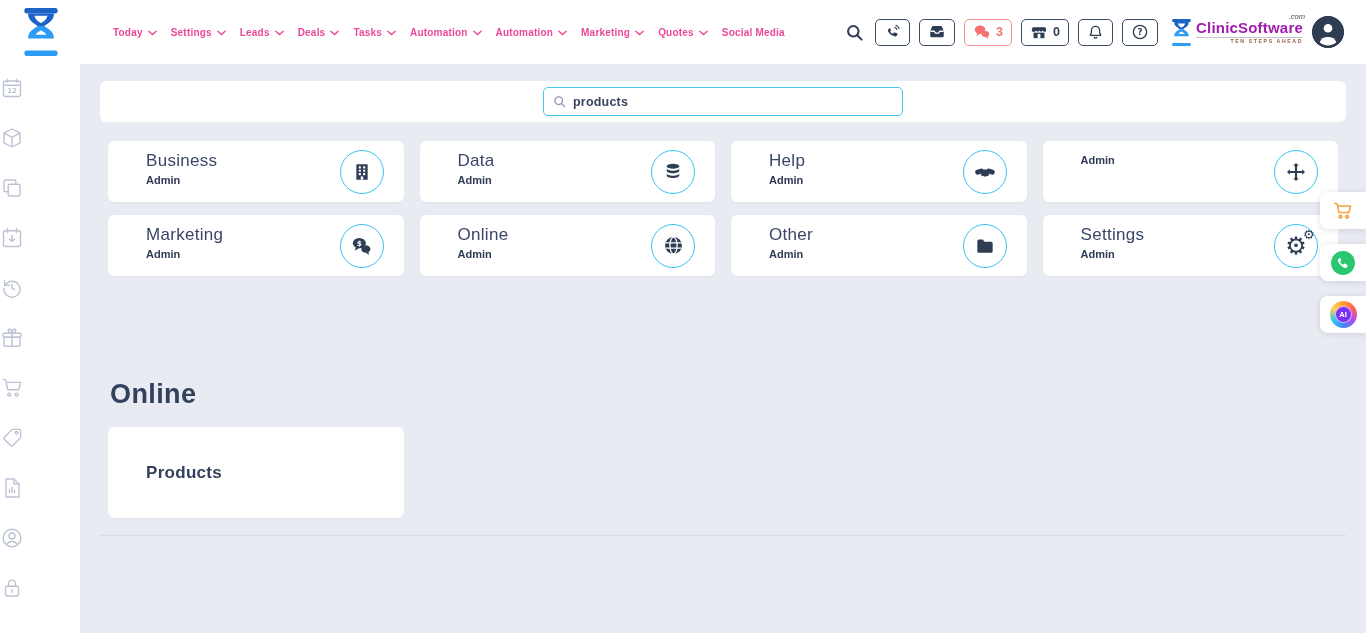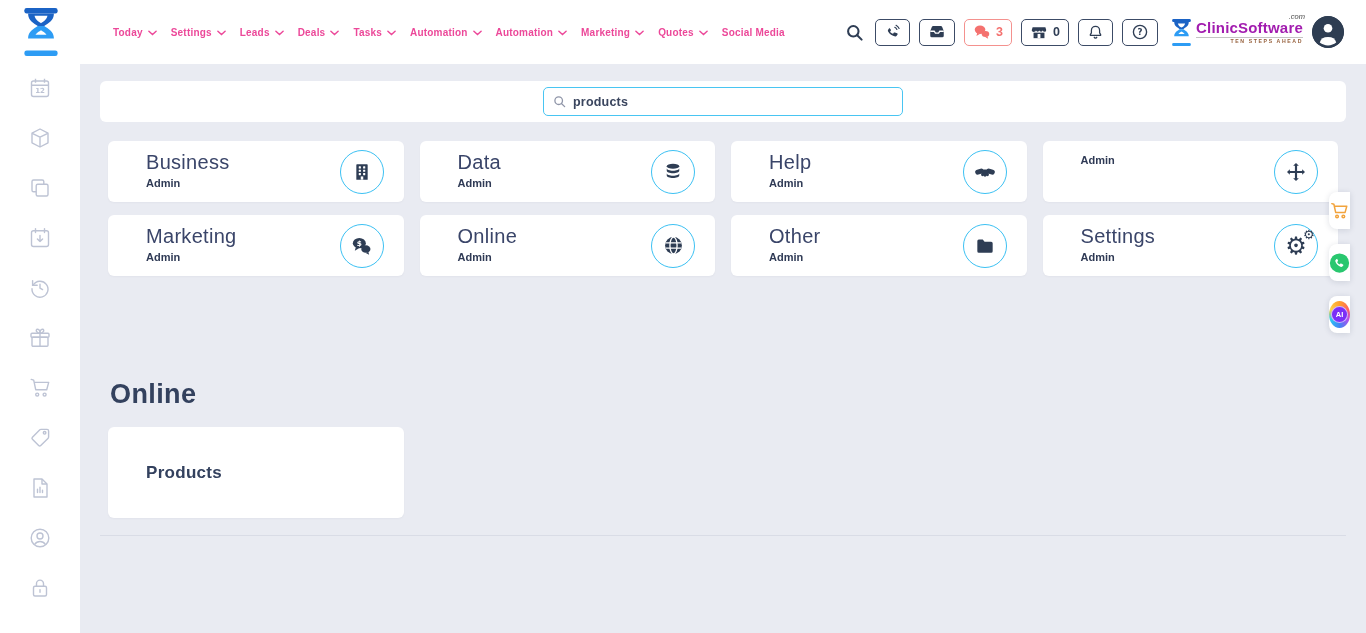--- a/index.html
+++ b/index.html
@@ -27,54 +27,54 @@
   .brand-text { position:relative; line-height:1; }
   .brand-name { font-size:15px; font-weight:600; color:#a21caf; letter-spacing:.2px; }
   .brand-com { position:absolute; right:-2px; top:-7px; font-size:7.5px; font-style:italic; color:#4a4a4a; }
   .brand-tagline { border-top:1px solid #c4c4c4; margin-top:1px; text-align:right; font-size:5.2px;
                    letter-spacing:1.6px; color:#96603c; font-weight:700; padding-top:1px; }
   .avatar { width:32px; height:32px; border-radius:50%; background:#2e3d52; display:flex; align-items:center;
             justify-content:center; cursor:pointer; overflow:hidden; }
 
   
   aside { position:absolute; top:64px; left:0; width:80px; height:569px; background:#fff; z-index:10;
-          display:flex; flex-direction:column; align-items:center; padding-top:12px; gap:26px; }
+          display:flex; flex-direction:column; padding-top:12px; gap:26px; }
   .side-ic { width:24px; height:24px; color:#bdc3d4; display:flex; align-items:center; justify-content:center; cursor:pointer; }
 
   
   main { position:absolute; top:64px; left:80px; width:1286px; height:569px; }
   .search-card { position:absolute; left:20px; top:17px; width:1246px; height:41px; background:#fff;
                  border-radius:6px; display:flex; align-items:center; justify-content:center; }
   .search-box { width:360px; height:29px; border:1.4px solid #49c5f2; border-radius:5px; background:#fff;
                 display:flex; align-items:center; padding:0 9px; gap:7px; }
   .search-box input { border:none; outline:none; flex:1; font-family:"Liberation Sans",sans-serif;
                       font-size:12.5px; font-weight:600; color:#3a455e; letter-spacing:.2px; }
 
   .cards-grid { position:absolute; left:28px; top:77px; width:1230px; display:grid;
                 grid-template-columns:repeat(4,1fr); gap:13px 16px; }
   .cat-card { position:relative; height:61px; background:#fff; border-radius:6px; cursor:pointer;
               box-shadow:0 1px 2px rgba(40,50,80,.04); padding:10px 0 0 38px; }
-  .cat-title { font-size:20px; font-weight:500; color:#3a4569; letter-spacing:.3px; }
+  .cat-title { font-size:17px; font-weight:500; color:#3a4569; letter-spacing:.3px; }
   .cat-sub { font-size:11px; font-weight:700; color:#2f3a55; margin-top:3px; }
   .cat-circle { position:absolute; right:20px; top:50%; transform:translateY(-50%); width:44px; height:44px;
                 border-radius:50%; border:1.6px solid #3cc1f3; display:flex; align-items:center;
                 justify-content:center; color:#2e3d54; background:#fff; }
   .gear-txt { font-family:"DejaVu Sans",sans-serif; font-size:24px; line-height:1; color:#2e3d54; position:relative; }
   .gear-small { position:absolute; font-size:13px; right:-8px; top:-6px; }
 
   .section-title { position:absolute; left:30px; top:315px; font-size:27px; font-weight:600; color:#33415e;
                    letter-spacing:.4px; }
   .result-card { position:absolute; left:28px; top:363px; width:296px; height:91px; background:#fff;
                  border-radius:6px; cursor:pointer; display:flex; align-items:center; padding-left:38px;
                  box-shadow:0 1px 2px rgba(40,50,80,.04); }
   .result-card span { font-size:17px; font-weight:700; color:#33415e; letter-spacing:.3px; }
   .divider { position:absolute; left:20px; top:471px; width:1246px; height:1px; background:#d9dce6; }
 
   
-  .float-btn { position:absolute; right:16px; width:21px; height:37px; background:#fff; border-radius:8px 0 0 8px;
+  .float-btn { position:absolute; right:0; width:46px; height:37px; background:#fff; border-radius:8px 0 0 8px;
                box-shadow:0 1px 6px rgba(30,40,70,.14); display:flex; align-items:center; justify-content:center;
                cursor:pointer; z-index:30; }
   .fb-cart { top:192px; }
   .fb-wa { top:244px; }
   .fb-ai { top:296px; }
   .ai-blob { width:27px; height:27px; border-radius:50%;
              background:conic-gradient(#ff9f2e,#ff5e62,#b24cf0,#4285f4,#2bc9f4,#ffd24c,#ff9f2e);
              display:flex; align-items:center; justify-content:center; }
   .ai-core { width:17px; height:17px; border-radius:50%; background:#7b2ff7; border:1.5px solid rgba(255,255,255,.65);
              color:#fff; font-size:7.5px; font-weight:700; display:flex; align-items:center; justify-content:center; }

